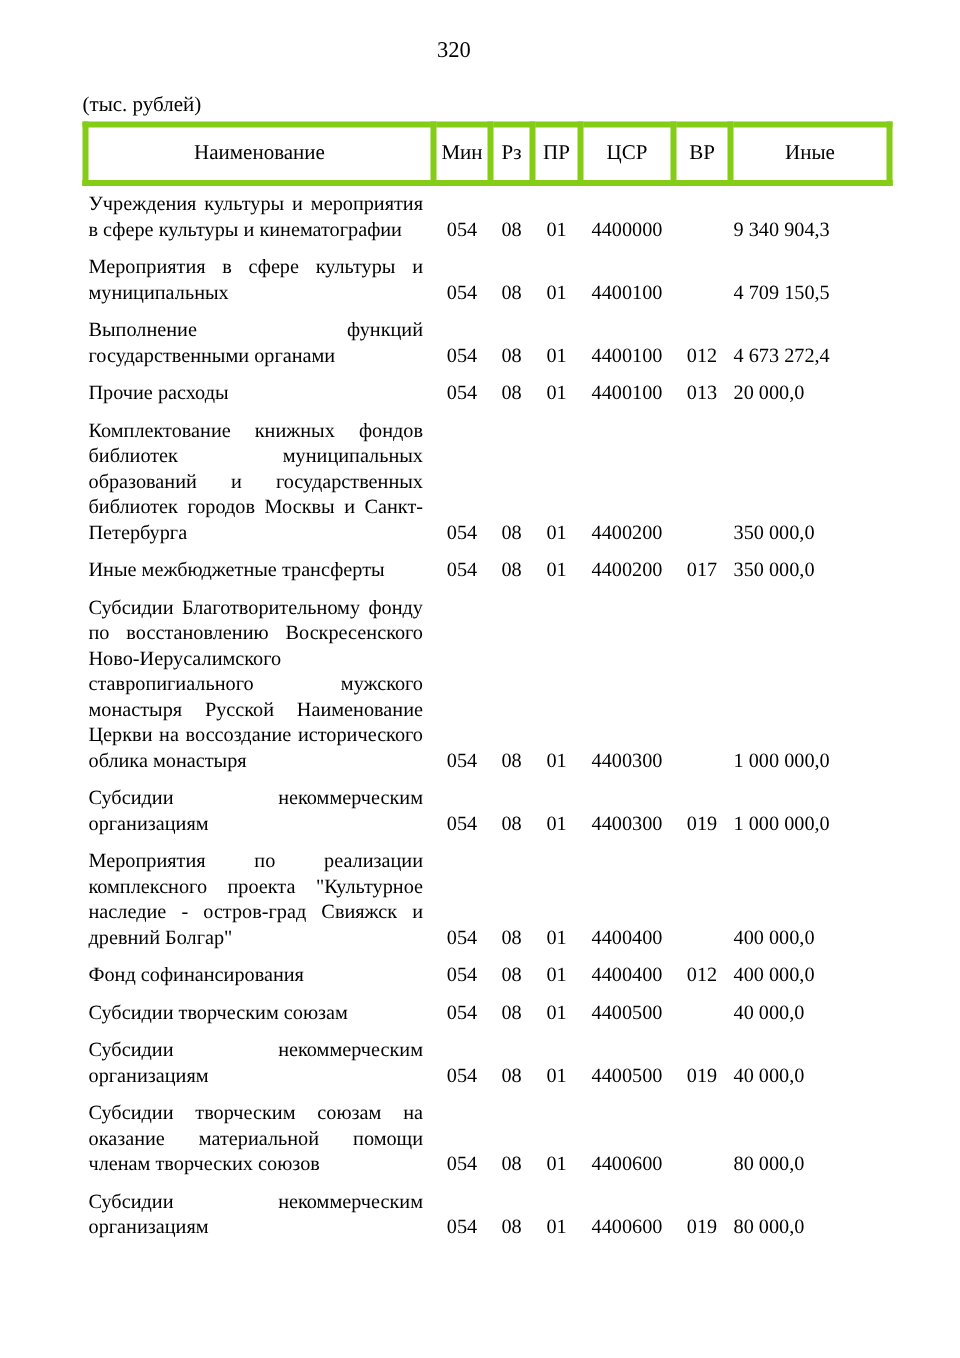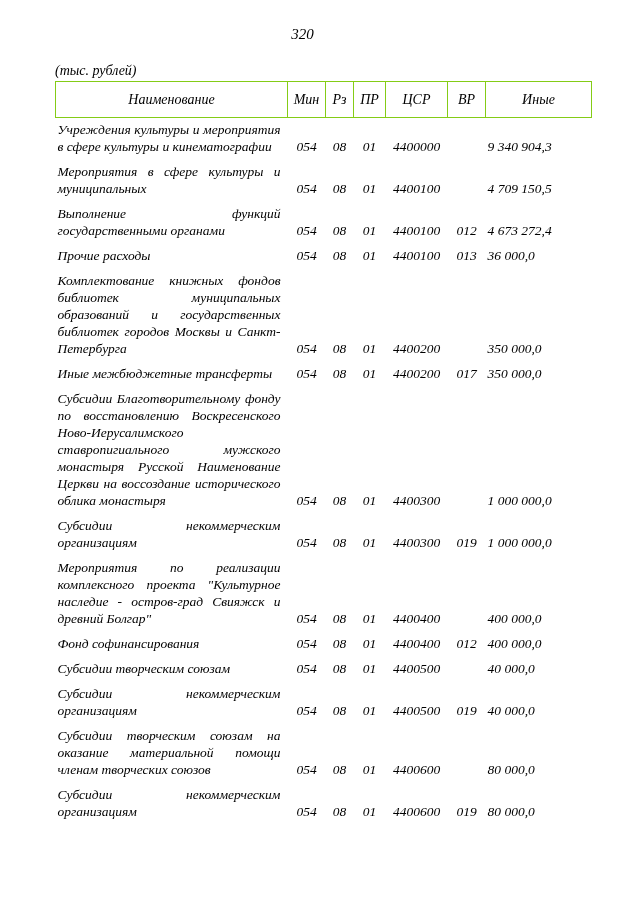--- a/index.html
+++ b/index.html
@@ -10,21 +10,20 @@
     font-family: "Liberation Serif", serif;
   }
   .page {
     position: relative;
     width: 599px;
     height: 905px;
     box-sizing: border-box;
     padding: 26px 49px 20px 55px;
     background: #ffffff;
     overflow: hidden;
-    font-style: italic;
   }
   .page-number {
     text-align: center;
     font-size: 15px;
     margin: 0 0 20px 0;
   }
   .units-note {
     text-align: left;
     font-size: 14px;
     margin: 0 0 2px 0;
@@ -37,21 +36,21 @@
     line-height: 17px;
   }
   table.budget col.c-name  { width: 232px; }
   table.budget col.c-min   { width: 38px; }
   table.budget col.c-rz    { width: 28px; }
   table.budget col.c-pr    { width: 32px; }
   table.budget col.c-csr   { width: 62px; }
   table.budget col.c-vr    { width: 38px; }
   table.budget col.c-sum   { width: 106px; }
   thead th {
-    border: 1px solid #84cc16;
+    border: 4px solid #84cc16;
     font-weight: normal;
     font-size: 14px;
     text-align: center;
     vertical-align: middle;
     padding: 9px 2px;
   }
   tbody td {
     vertical-align: bottom;
     padding: 3px 2px 5px 2px;
     border: none;
@@ -126,21 +125,21 @@
           <td class="code">012</td>
           <td class="sum">4 673 272,4</td>
         </tr>
         <tr>
           <td class="name">Прочие расходы</td>
           <td class="code">054</td>
           <td class="code">08</td>
           <td class="code">01</td>
           <td class="code">4400100</td>
           <td class="code">013</td>
-          <td class="sum">36 000,0</td>
+          <td class="sum">20 000,0</td>
         </tr>
         <tr>
           <td class="name">Комплектование книжных фондов библиотек муниципальных образований и государственных библиотек городов Москвы и Санкт-Петербурга</td>
           <td class="code">054</td>
           <td class="code">08</td>
           <td class="code">01</td>
           <td class="code">4400200</td>
           <td class="code"></td>
           <td class="sum">350 000,0</td>
         </tr>

